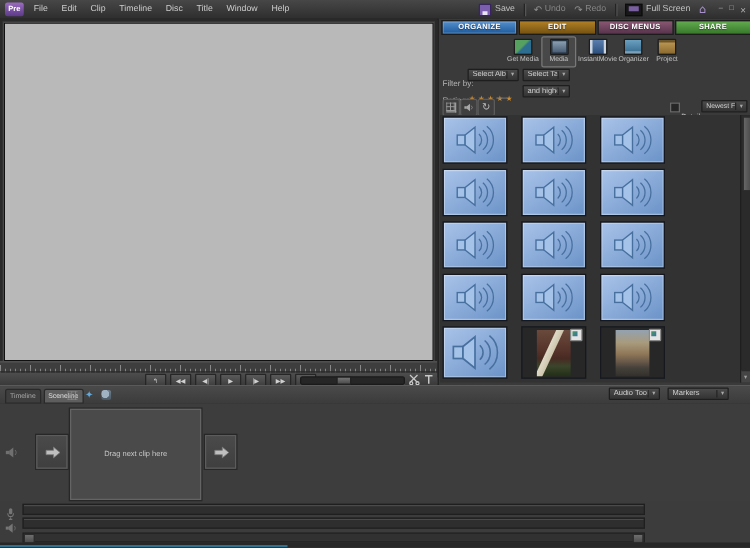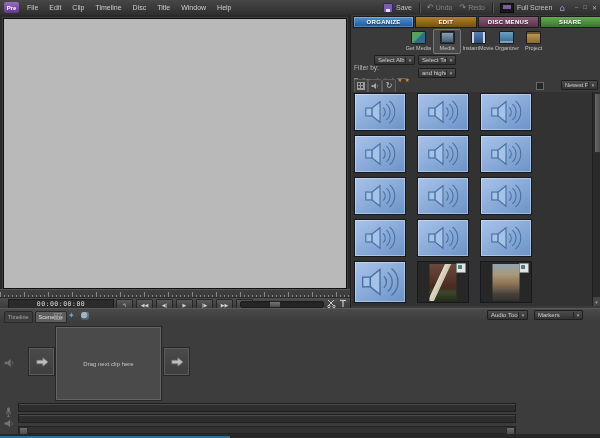--- a/index.html
+++ b/index.html
@@ -153,21 +153,20 @@
         <span class="winctl">□</span>
         <span class="winctl">✕</span>
       </span>
     </div>
   </div>
 
   <div class="abs monitor-panel">
     <div class="abs screen"></div>
     <div class="abs ruler"></div>
     <div class="abs transport">
-      <div class="abs timecode">00:00:00:00</div>
       <div class="abs t-btns">
           <div class="t-btn">↰</div>
           <div class="t-btn">◀◀</div>
           <div class="t-btn">◀|</div>
           <div class="t-btn">▶</div>
           <div class="t-btn">|▶</div>
           <div class="t-btn">▶▶</div>
           <div class="t-btn">⇄</div>
         </div>
       <div class="abs shuttle">

